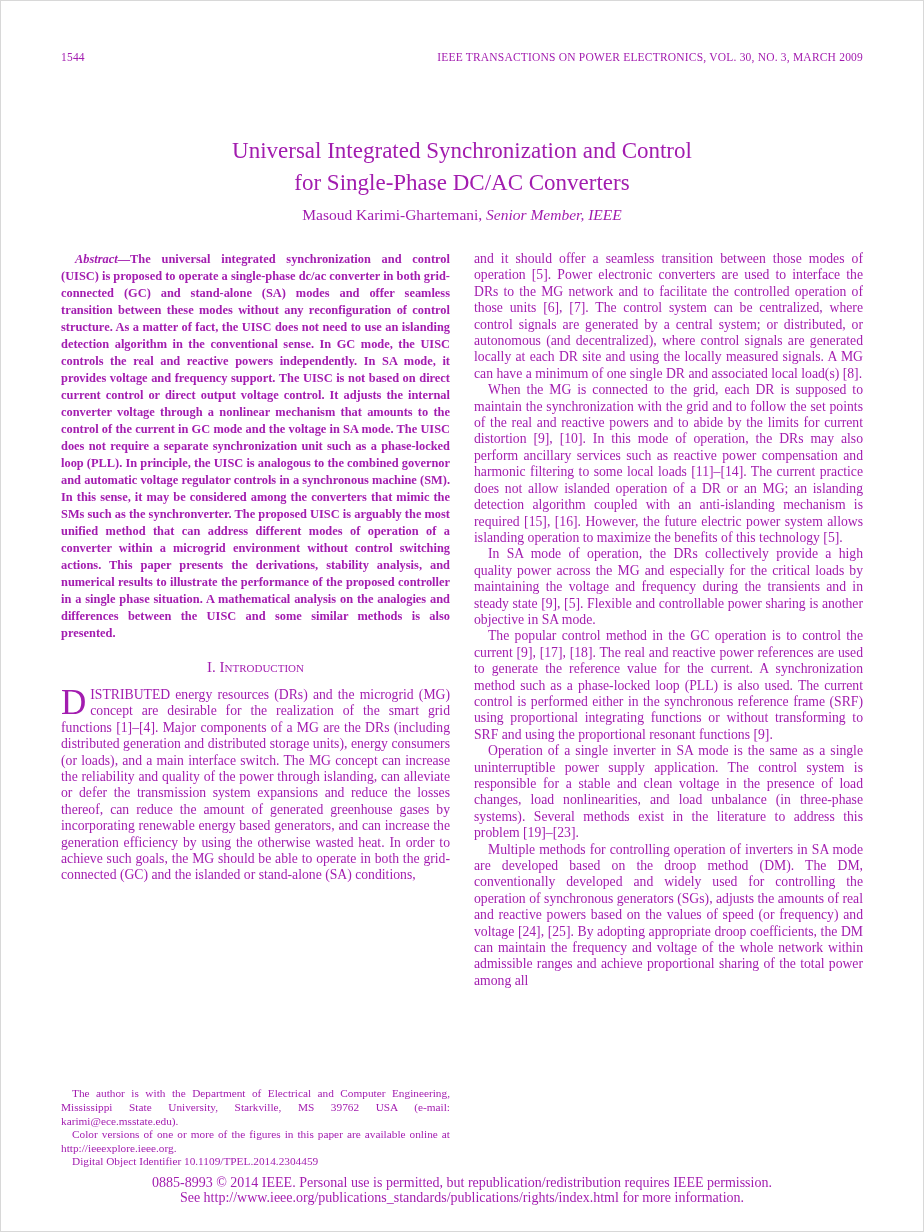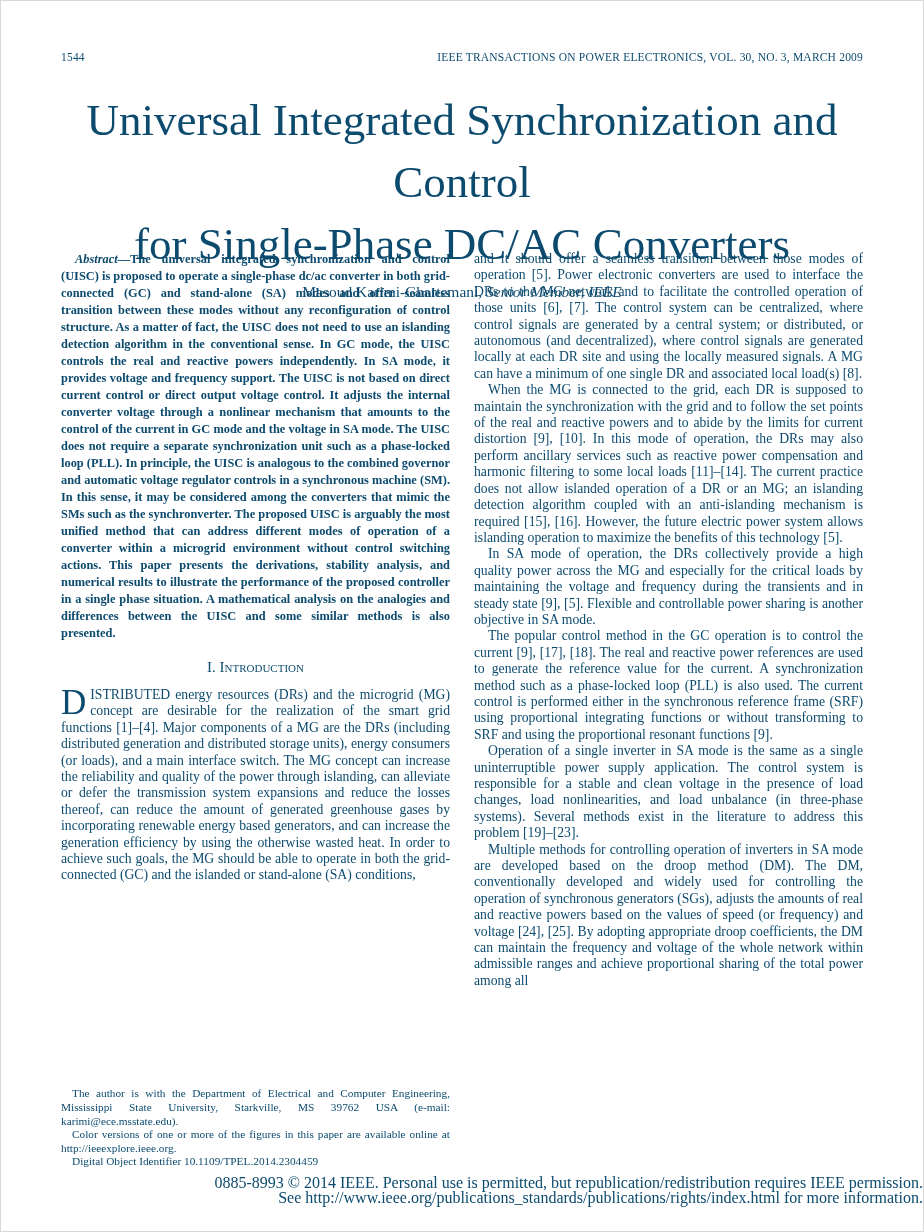--- a/index.html
+++ b/index.html
@@ -3,42 +3,43 @@
 <meta charset="utf-8">
 <style>
   * { margin: 0; padding: 0; box-sizing: border-box; }
   html, body { background: #ffffff; }
   .page {
     position: relative;
     width: 924px;
     height: 1232px;
     margin: 0 auto;
     background: #ffffff;
-    color: #0c4a6e;
+    color: #a21caf;
     font-family: "Liberation Serif", serif;
     overflow: hidden;
     border: 1px solid #d8d8d8;
   }
   .running-head {
     position: absolute;
     top: 50px; left: 60px; right: 60px;
     display: flex;
     justify-content: space-between;
     font-size: 11.5px;
     letter-spacing: 0.2px;
   }
   .title-block {
     position: absolute;
     top: 88px; left: 40px; right: 40px;
     text-align: center;
   }
   .paper-title {
-    font-size: 45px;
+    font-size: 23px;
     font-weight: normal;
     line-height: 1.38;
+    margin-top: 46px;
   }
   .author-line {
     margin-top: 8px;
     font-size: 15.5px;
   }
   .ital { font-style: italic; }
   .content {
     position: absolute;
     top: 250px; left: 60px; right: 60px;
     display: flex;
@@ -83,22 +84,22 @@
   .footnote-block {
     margin-top: auto;
     font-size: 11.3px;
     line-height: 13.6px;
   }
   .footnote-block p { text-indent: 11px; text-align: justify; }
   .page-footer {
     position: absolute;
     left: 0; right: 0;
     bottom: 26px;
-    text-align: right;
-    font-size: 16px;
+    text-align: center;
+    font-size: 14px;
     line-height: 14.5px;
   }
 </style>
 </head>
 <body>
 
 <div class="page">
 
   <header class="running-head">
     <span>1544</span>

